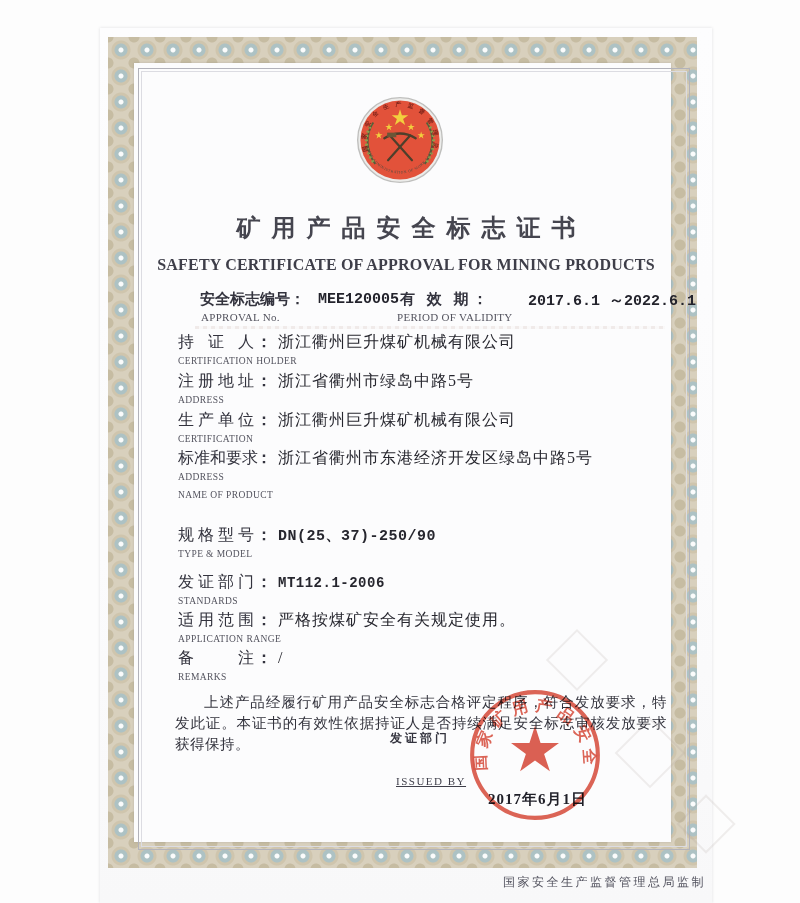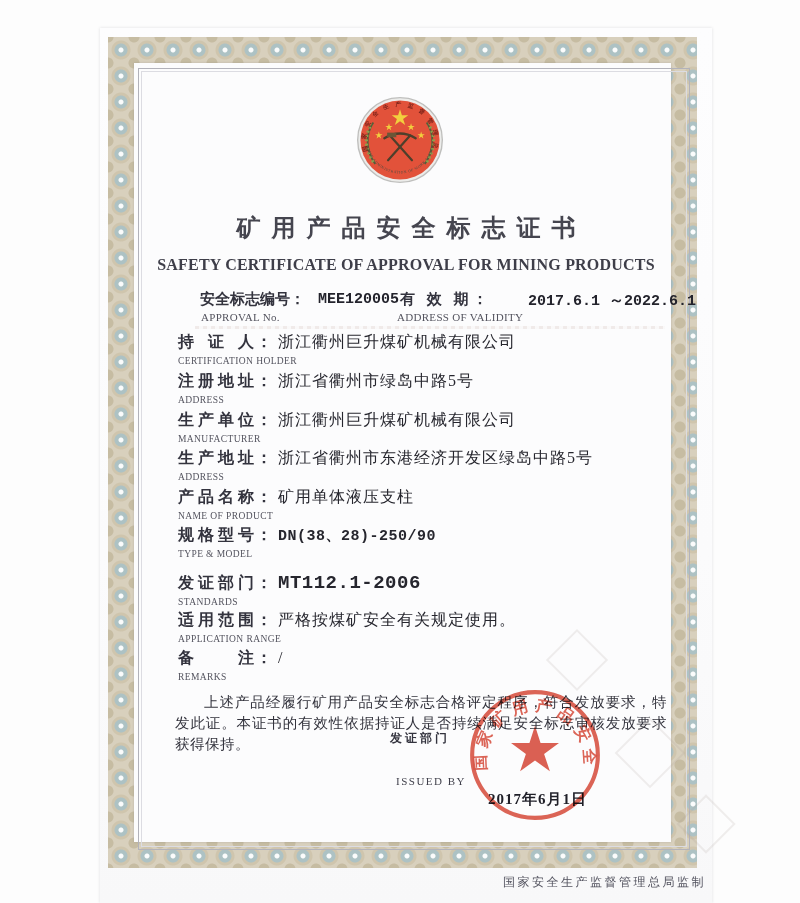--- a/index.html
+++ b/index.html
@@ -36,31 +36,31 @@
   
   .ap{position:absolute;font-size:15px;font-weight:700;white-space:nowrap;}
   .ap-en{position:absolute;font-size:11px;font-weight:400;color:#53535e;letter-spacing:.3px;white-space:nowrap;}
   .mono{font-family:"Liberation Mono","DejaVu Sans Mono",monospace;}
   .ap-val{font-weight:700;color:#23232c;margin-left:32px;}
   .divider{position:absolute;left:95px;top:298px;width:470px;height:3px;
            background:repeating-linear-gradient(90deg,rgba(190,160,150,.35) 0 4px,rgba(230,220,215,.2) 4px 8px);opacity:.55;}
   
   .row{position:absolute;left:78px;white-space:nowrap;}
   .zh-line{font-size:16px;}
-  .zh-label{display:inline-block;width:76px;font-weight:700;text-align:justify;
+  .zh-label{display:inline-block;width:76px;font-weight:400;text-align:justify;
             text-align-last:justify;-moz-text-align-last:justify;vertical-align:bottom;}
   .colon{font-weight:700;margin:0 6px 0 2px;}
   .val{color:#26262e;letter-spacing:1px;}
   .en-sub{font-size:9.5px;color:#53535e;letter-spacing:.4px;margin-top:3px;}
   
   .statement{position:absolute;left:75px;top:664px;width:492px;font-size:14.5px;
              line-height:21px;text-align:justify;text-indent:2em;color:#33333d;letter-spacing:.5px;}
   
   .issued-zh{position:absolute;left:290px;top:702px;font-size:12px;font-weight:700;letter-spacing:3px;}
-  .issued-en{position:absolute;left:296px;top:747px;font-size:11px;letter-spacing:1.5px;color:#3f3f4a;}
+  .issued-en{position:absolute;left:296px;top:747px;font-size:11px;letter-spacing:1.5px;color:#3f3f4a;text-decoration:underline;}
   .issue-date{position:absolute;left:388px;top:762px;font-size:15px;font-weight:600;
               letter-spacing:1px;color:#1f1f28;}
   .footer{position:absolute;top:846px;right:6px;font-size:12px;letter-spacing:2.5px;color:#52525e;margin-left:33px;}
   .seal{position:absolute;left:367px;top:659px;width:136px;height:136px;
         mix-blend-mode:multiply;opacity:.88;}
   .emblem{position:absolute;left:254px;top:66px;width:92px;height:92px;}
   .wm{position:absolute;border:2px solid rgba(170,158,150,.16);transform:rotate(45deg);}
   .wm1{left:455px;top:610px;width:40px;height:40px;}
   .wm2{left:525px;top:700px;width:46px;height:46px;}
   .wm3{left:585px;top:775px;width:38px;height:38px;}
@@ -112,51 +112,50 @@
   </svg>
 
   <div class="title">矿用产品安全标志证书</div>
   <div class="subtitle">SAFETY CERTIFICATE OF APPROVAL FOR MINING PRODUCTS</div>
 
   <div>
     <span class="ap" style="left:100px;top:262px;">安全标志编号：</span>
     <span class="ap-en" style="left:101px;top:283px;">APPROVAL No.</span>
     <span class="ap mono ap-val" style="left:186px;top:263px;">MEE120005</span>
     <span class="ap" style="left:300px;top:262px;letter-spacing:4px;text-align:right;">有 效 期：</span>
-    <span class="ap-en" style="left:297px;top:283px;">ADDRESS OF VALIDITY</span>
+    <span class="ap-en" style="left:297px;top:283px;">PERIOD OF VALIDITY</span>
     <span class="ap mono ap-val" style="left:396px;top:263px;text-align:right;">2017.6.1 ～2022.6.1</span>
   </div>
   <div class="divider"></div>
 
   <div class="row" style="top:304px;">
     <div class="zh-line"><span class="zh-label">持证人</span><span class="colon">：</span><span class="val">浙江衢州巨升煤矿机械有限公司</span></div>
     <div class="en-sub">CERTIFICATION HOLDER</div>
   </div>
   <div class="row" style="top:343px;">
     <div class="zh-line"><span class="zh-label">注册地址</span><span class="colon">：</span><span class="val">浙江省衢州市绿岛中路5号</span></div>
     <div class="en-sub">ADDRESS</div>
   </div>
   <div class="row" style="top:382px;">
     <div class="zh-line"><span class="zh-label">生产单位</span><span class="colon">：</span><span class="val">浙江衢州巨升煤矿机械有限公司</span></div>
-    <div class="en-sub">MANUFACTURER</div>
+    <div class="en-sub">CERTIFICATION</div>
   </div>
   <div class="row" style="top:420px;">
-    <div class="zh-line"><span class="zh-label">生产地址</span><span class="colon">：</span><span class="val">浙江省衢州市东港经济开发区绿岛中路5号</span></div>
+    <div class="zh-line"><span class="zh-label">标准和要求</span><span class="colon">：</span><span class="val">浙江省衢州市东港经济开发区绿岛中路5号</span></div>
     <div class="en-sub">ADDRESS</div>
   </div>
   <div class="row" style="top:459px;">
-    <div class="zh-line"><span class="zh-label">产品名称</span><span class="colon">：</span><span class="val">矿用单体液压支柱</span></div>
     <div class="en-sub">NAME OF PRODUCT</div>
   </div>
   <div class="row" style="top:497px;">
-    <div class="zh-line"><span class="zh-label">规格型号</span><span class="colon">：</span><span class="val mono" style="letter-spacing:.5px;font-size:15px;font-weight:600;">DN(38、28)-250/90</span></div>
+    <div class="zh-line"><span class="zh-label">规格型号</span><span class="colon">：</span><span class="val mono" style="letter-spacing:.5px;font-size:15px;font-weight:600;">DN(25、37)-250/90</span></div>
     <div class="en-sub">TYPE &amp; MODEL</div>
   </div>
   <div class="row" style="top:544px;">
-    <div class="zh-line"><span class="zh-label">发证部门</span><span class="colon">：</span><span class="val mono" style="letter-spacing:.5px;font-size:19px;font-weight:600;">MT112.1-2006</span></div>
+    <div class="zh-line"><span class="zh-label">发证部门</span><span class="colon">：</span><span class="val mono" style="letter-spacing:.5px;font-size:14px;font-weight:600;">MT112.1-2006</span></div>
     <div class="en-sub">STANDARDS</div>
   </div>
   <div class="row" style="top:582px;">
     <div class="zh-line"><span class="zh-label">适用范围</span><span class="colon">：</span><span class="val">严格按煤矿安全有关规定使用。</span></div>
     <div class="en-sub">APPLICATION RANGE</div>
   </div>
   <div class="row" style="top:620px;">
     <div class="zh-line"><span class="zh-label">备注</span><span class="colon">：</span><span class="val">/</span></div>
     <div class="en-sub">REMARKS</div>
   </div>

